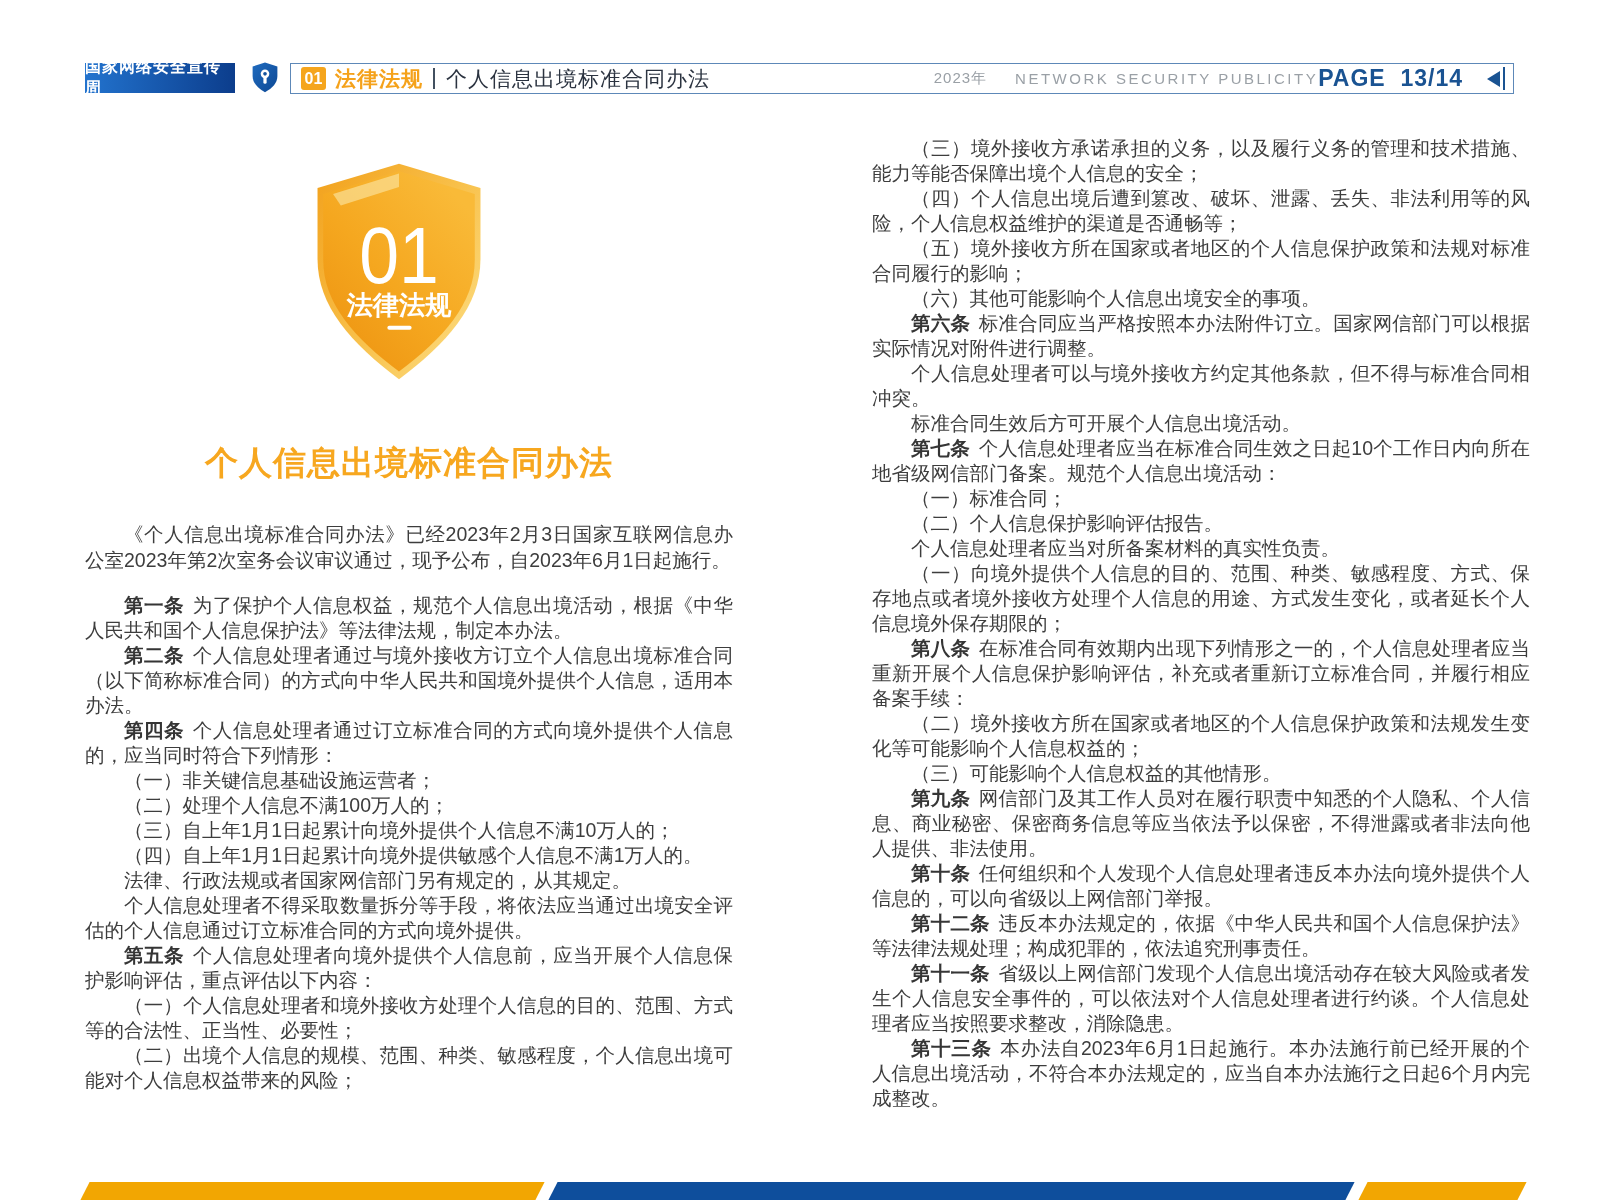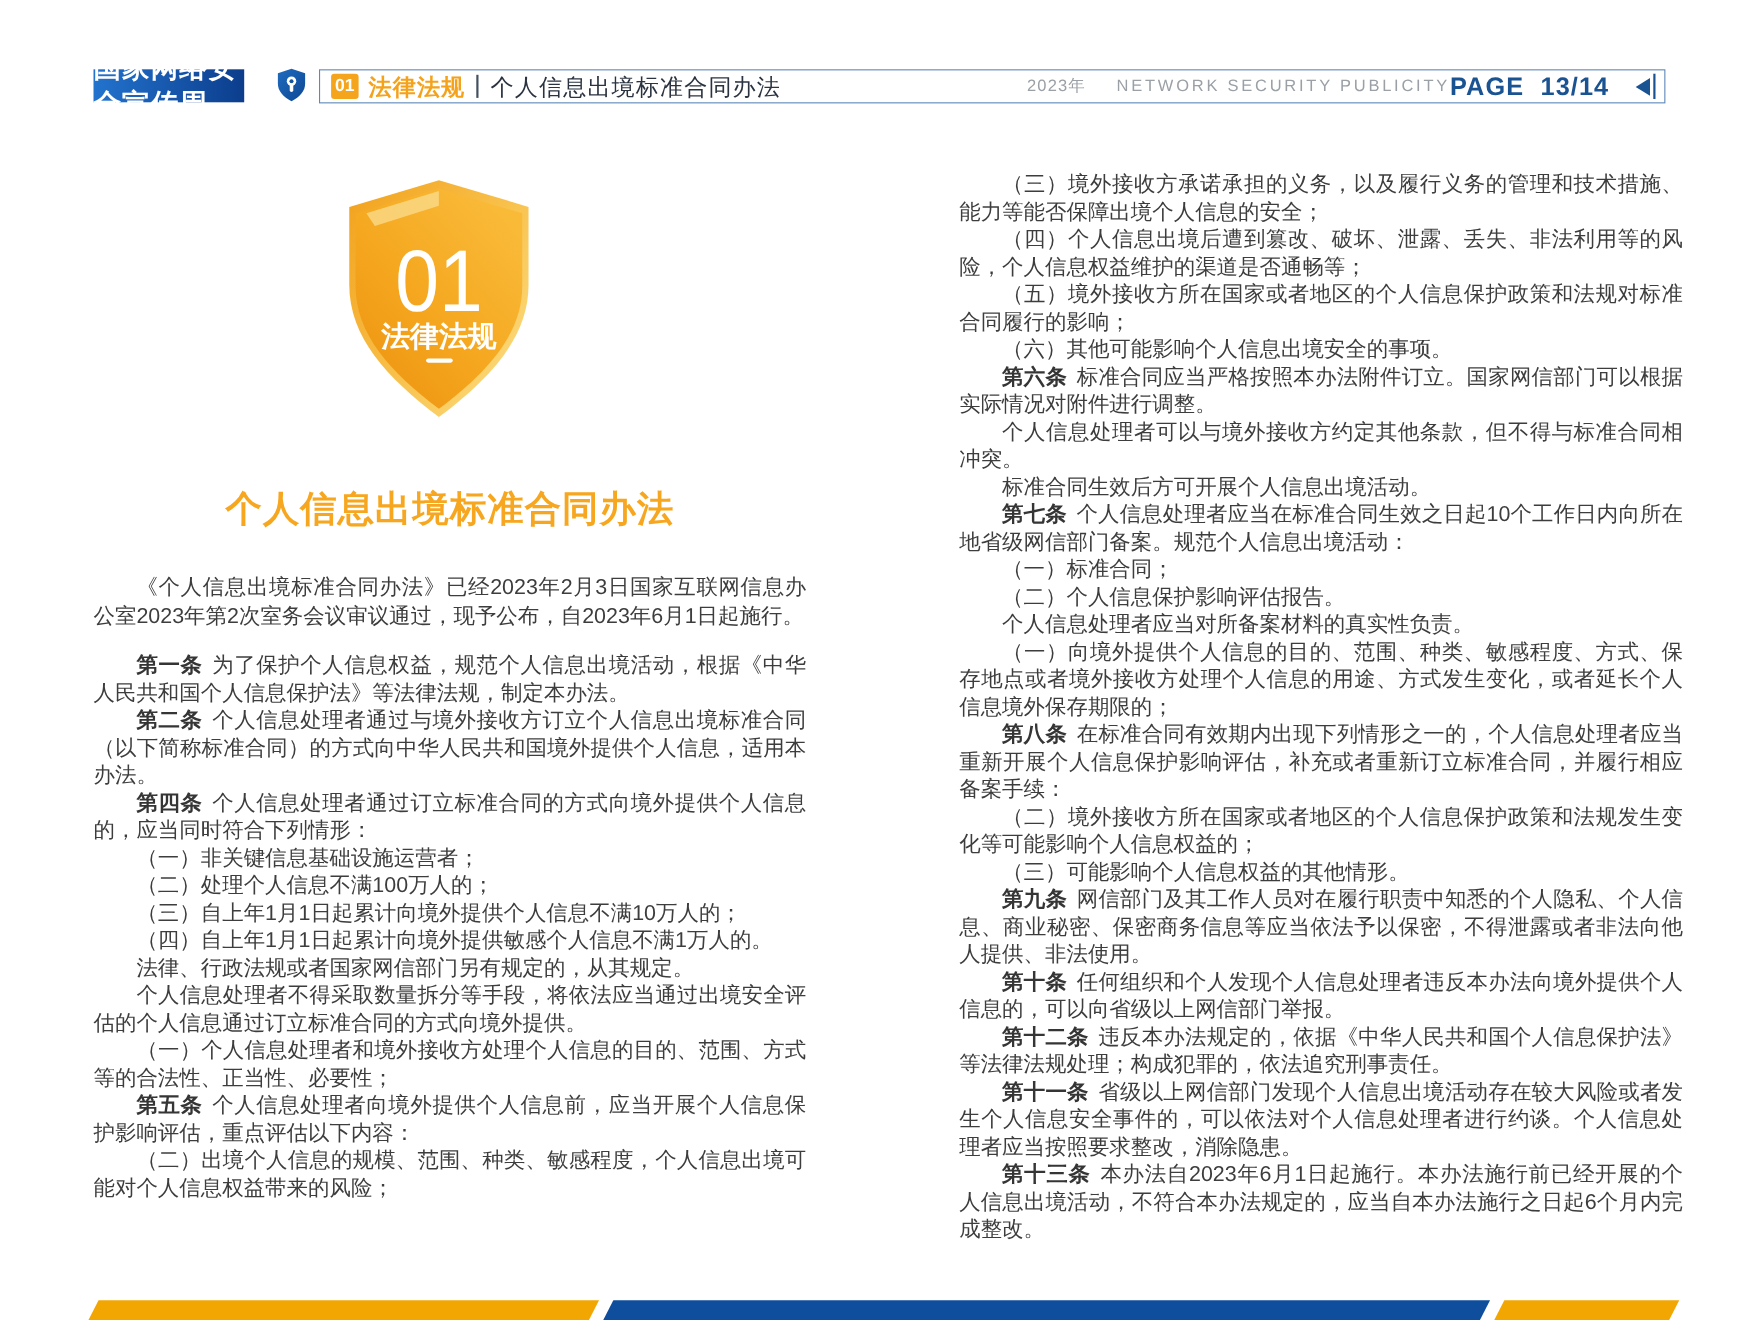--- a/index.html
+++ b/index.html
@@ -2,23 +2,23 @@
 <html><head>
 <meta charset="utf-8">
 <style>
   html,body{margin:0;padding:0;}
   body{
     width:1600px;height:1200px;position:relative;background:#ffffff;overflow:hidden;
     font-family:"Liberation Sans","DejaVu Sans",sans-serif;color:#3d3d3d;
   }
   
   .brand-badge{
-    position:absolute;left:85px;top:63px;width:137px;height:30px;
+    position:absolute;left:85px;top:63px;width:150px;height:30px;
     background:linear-gradient(90deg,#2273CE 0%,#0C3D8C 100%);
-    color:#fff;font-size:25px;font-weight:bold;letter-spacing:1px;
+    color:#fff;font-size:16px;font-weight:bold;letter-spacing:1px;
     display:flex;align-items:center;justify-content:center;
   }
   .header-shield{position:absolute;left:251px;top:61px;width:28px;height:33px;}
   .header-box{
     position:absolute;left:290px;top:63px;width:1224px;height:31px;box-sizing:border-box;
     border:1px solid #5D88B8;background:#fff;
     display:flex;align-items:center;padding:0 8px 0 10px;
   }
   .num-badge{
     width:25px;height:23px;border-radius:3px;background:#F5A51D;color:#fff;
@@ -38,21 +38,21 @@
   .main-title{
     position:absolute;left:85px;top:441px;width:648px;text-align:center;
     color:#F7A71F;font-size:33px;font-weight:bold;letter-spacing:1px;white-space:nowrap;
   }
   .intro{
     position:absolute;left:85px;top:501px;width:648px;
     font-size:19.5px;line-height:26px;text-indent:2em;text-align:justify;color:#3d3d3d;
   }
   .articles{position:absolute;font-size:19.5px;line-height:25px;color:#3d3d3d;}
   .articles-left{left:85px;top:593px;width:648px;}
-  .articles-right{left:872px;top:156px;width:658px;}
+  .articles-right{left:872px;top:136px;width:658px;}
   .para{margin:0;text-indent:2em;text-align:justify;}
   .para b{font-weight:bold;color:#353535;margin-right:0.45em;}
   .para b:empty{display:none;margin:0;}
   
   .footer{position:absolute;left:85px;top:1182px;width:1437px;height:18px;}
   .fbar{position:absolute;top:0;height:18px;transform:skewX(-27deg);}
   .fbar-left{left:0;width:455px;background:#F2A602;}
   .fbar-mid{left:468px;width:797px;background:#0E4E9C;}
   .fbar-right{left:1278px;width:159px;background:#F2A602;}
 </style>
@@ -130,23 +130,23 @@
     <p class="para"><span>（二）处理个人信息不满100万人的；</span></p>
 
     <p class="para"><span>（三）自上年1月1日起累计向境外提供个人信息不满10万人的；</span></p>
 
     <p class="para"><span>（四）自上年1月1日起累计向境外提供敏感个人信息不满1万人的。</span></p>
 
     <p class="para"><span>法律、行政法规或者国家网信部门另有规定的，从其规定。</span></p>
 
     <p class="para"><span>个人信息处理者不得采取数量拆分等手段，将依法应当通过出境安全评估的个人信息通过订立标准合同的方式向境外提供。</span></p>
 
+    <p class="para"><b>第五条</b><span>个人信息处理者向境外提供个人信息前，应当开展个人信息保护影响评估，重点评估以下内容：</span></p>
+
     <p class="para"><span>（一）个人信息处理者和境外接收方处理个人信息的目的、范围、方式等的合法性、正当性、必要性；</span></p>
-
-    <p class="para"><b>第五条</b><span>个人信息处理者向境外提供个人信息前，应当开展个人信息保护影响评估，重点评估以下内容：</span></p>
 
     <p class="para"><span>（二）出境个人信息的规模、范围、种类、敏感程度，个人信息出境可能对个人信息权益带来的风险；</span></p>
   </div>
 
 <div class="articles articles-right">
 
     <p class="para"><span>（三）境外接收方承诺承担的义务，以及履行义务的管理和技术措施、能力等能否保障出境个人信息的安全；</span></p>
 
     <p class="para"><span>（四）个人信息出境后遭到篡改、破坏、泄露、丢失、非法利用等的风险，个人信息权益维护的渠道是否通畅等；</span></p>
 

